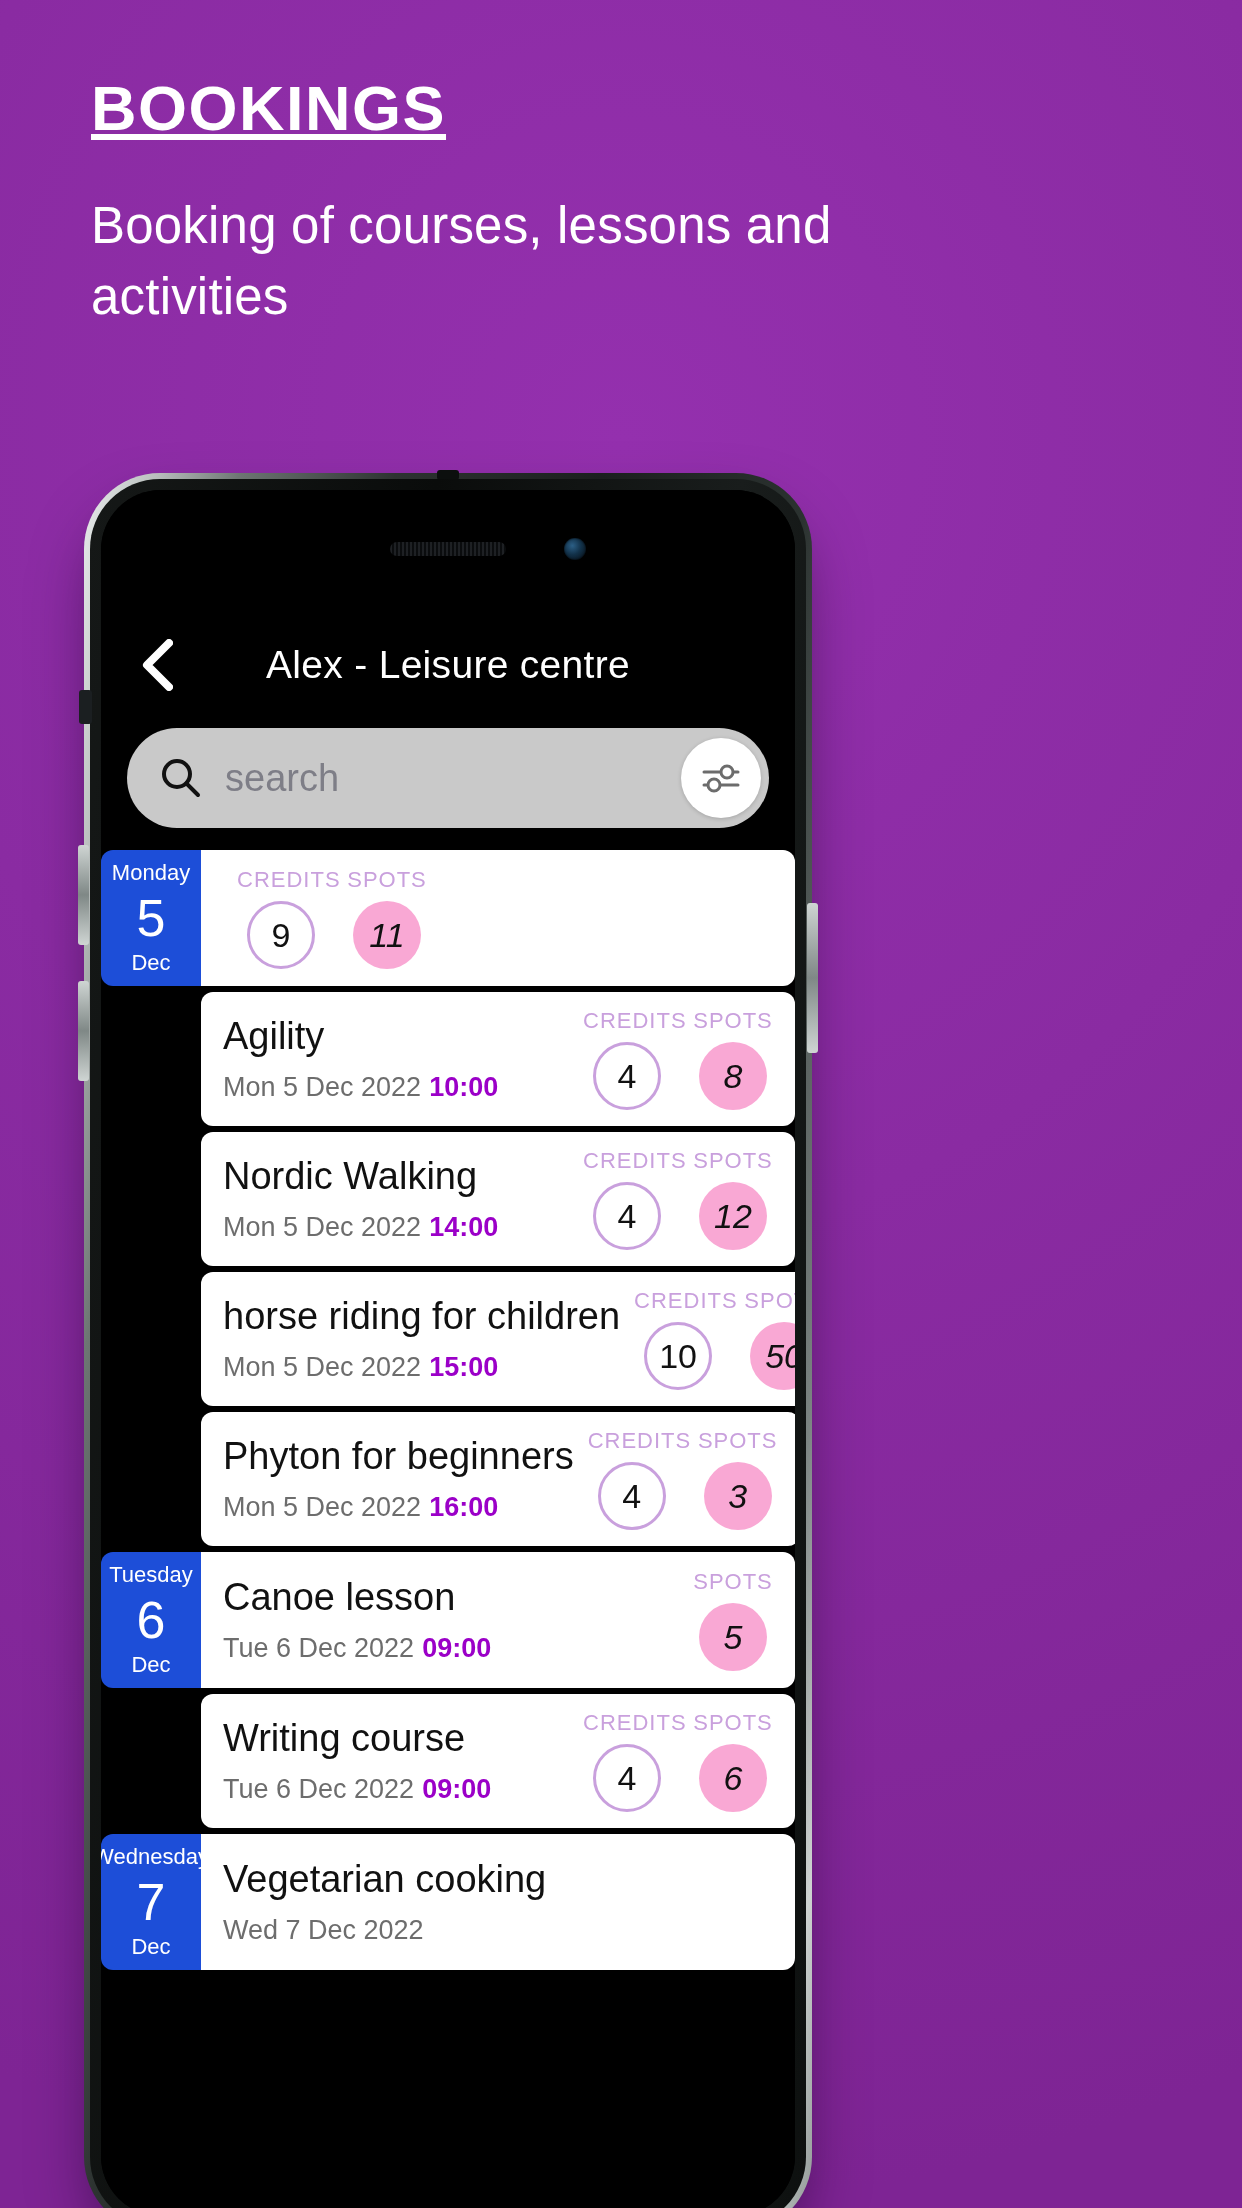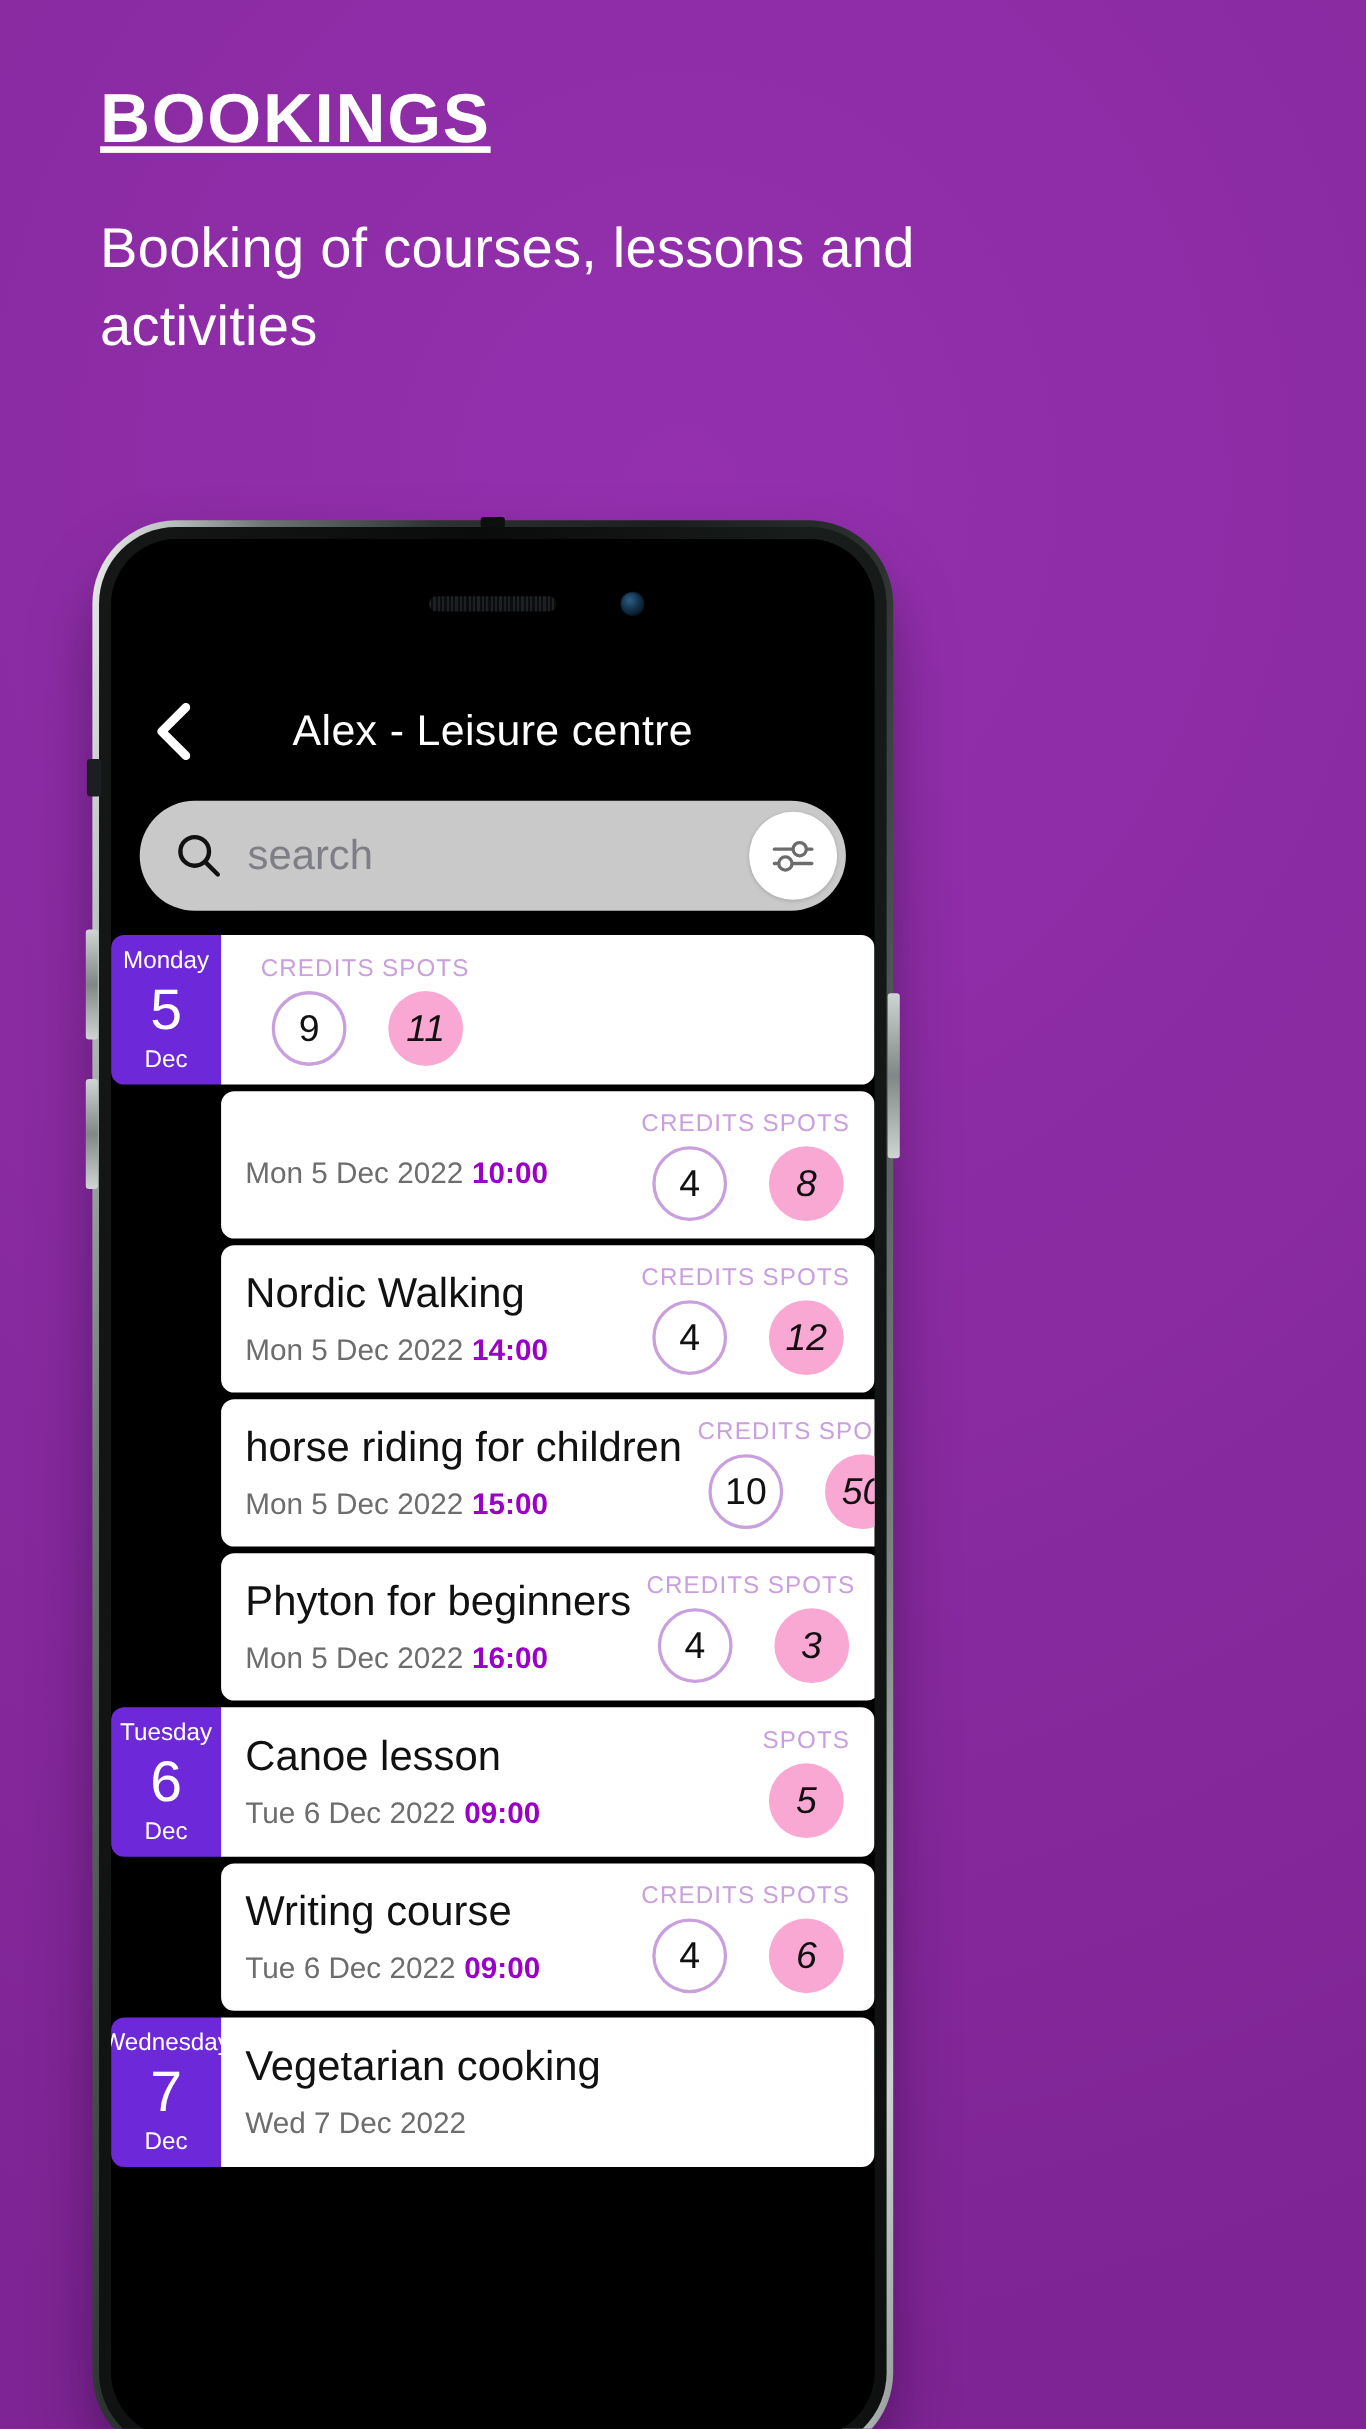--- a/index.html
+++ b/index.html
@@ -112,21 +112,21 @@
     width:80px; height:80px; border-radius:50%;
     background:#ffffff; display:flex; align-items:center; justify-content:center;
     box-shadow:0 1px 4px rgba(0,0,0,.18); cursor:pointer;
   }
 
   
   .list { margin-top:22px; position:relative; }
   .row { display:flex; align-items:stretch; margin-bottom:6px; }
   .daybadge {
     width:100px; flex:0 0 100px;
-    background:#6d28d9; color:#fff;
+    background:#1d4ed8; color:#fff;
     border-radius:12px 0 0 12px;
     display:flex; flex-direction:column; align-items:center; justify-content:center;
     padding:12px 2px; line-height:1;
   }
   .daybadge .dw { font-size:22px; }
   .daybadge .dn { font-size:52px; font-weight:400; margin:8px 0; }
   .daybadge .dm { font-size:22px; }
   .row.nodate .spacer { width:100px; flex:0 0 100px; }
   .card {
     flex:1; background:#ffffff;
@@ -226,20 +226,21 @@
                     <div class="lbl">SPOTS</div>
                     <div class="bubble spots">11</div>
                   </div>
                 </div>
               </div>
             </div>
             <div class="row nodate">
               <div class="spacer"></div>
               <div class="card">
                 <div class="card-main">
+                  <div class="card-title">Agility</div>
                   <div class="card-sub"><span>Mon 5 Dec 2022</span><span class="time">10:00</span></div>
                 </div>
                 <div class="metrics">
                   <div class="metric">
                     <div class="lbl">CREDITS</div>
                     <div class="bubble credits">4</div>
                   </div>
                   <div class="metric">
                     <div class="lbl">SPOTS</div>
                     <div class="bubble spots">8</div>

